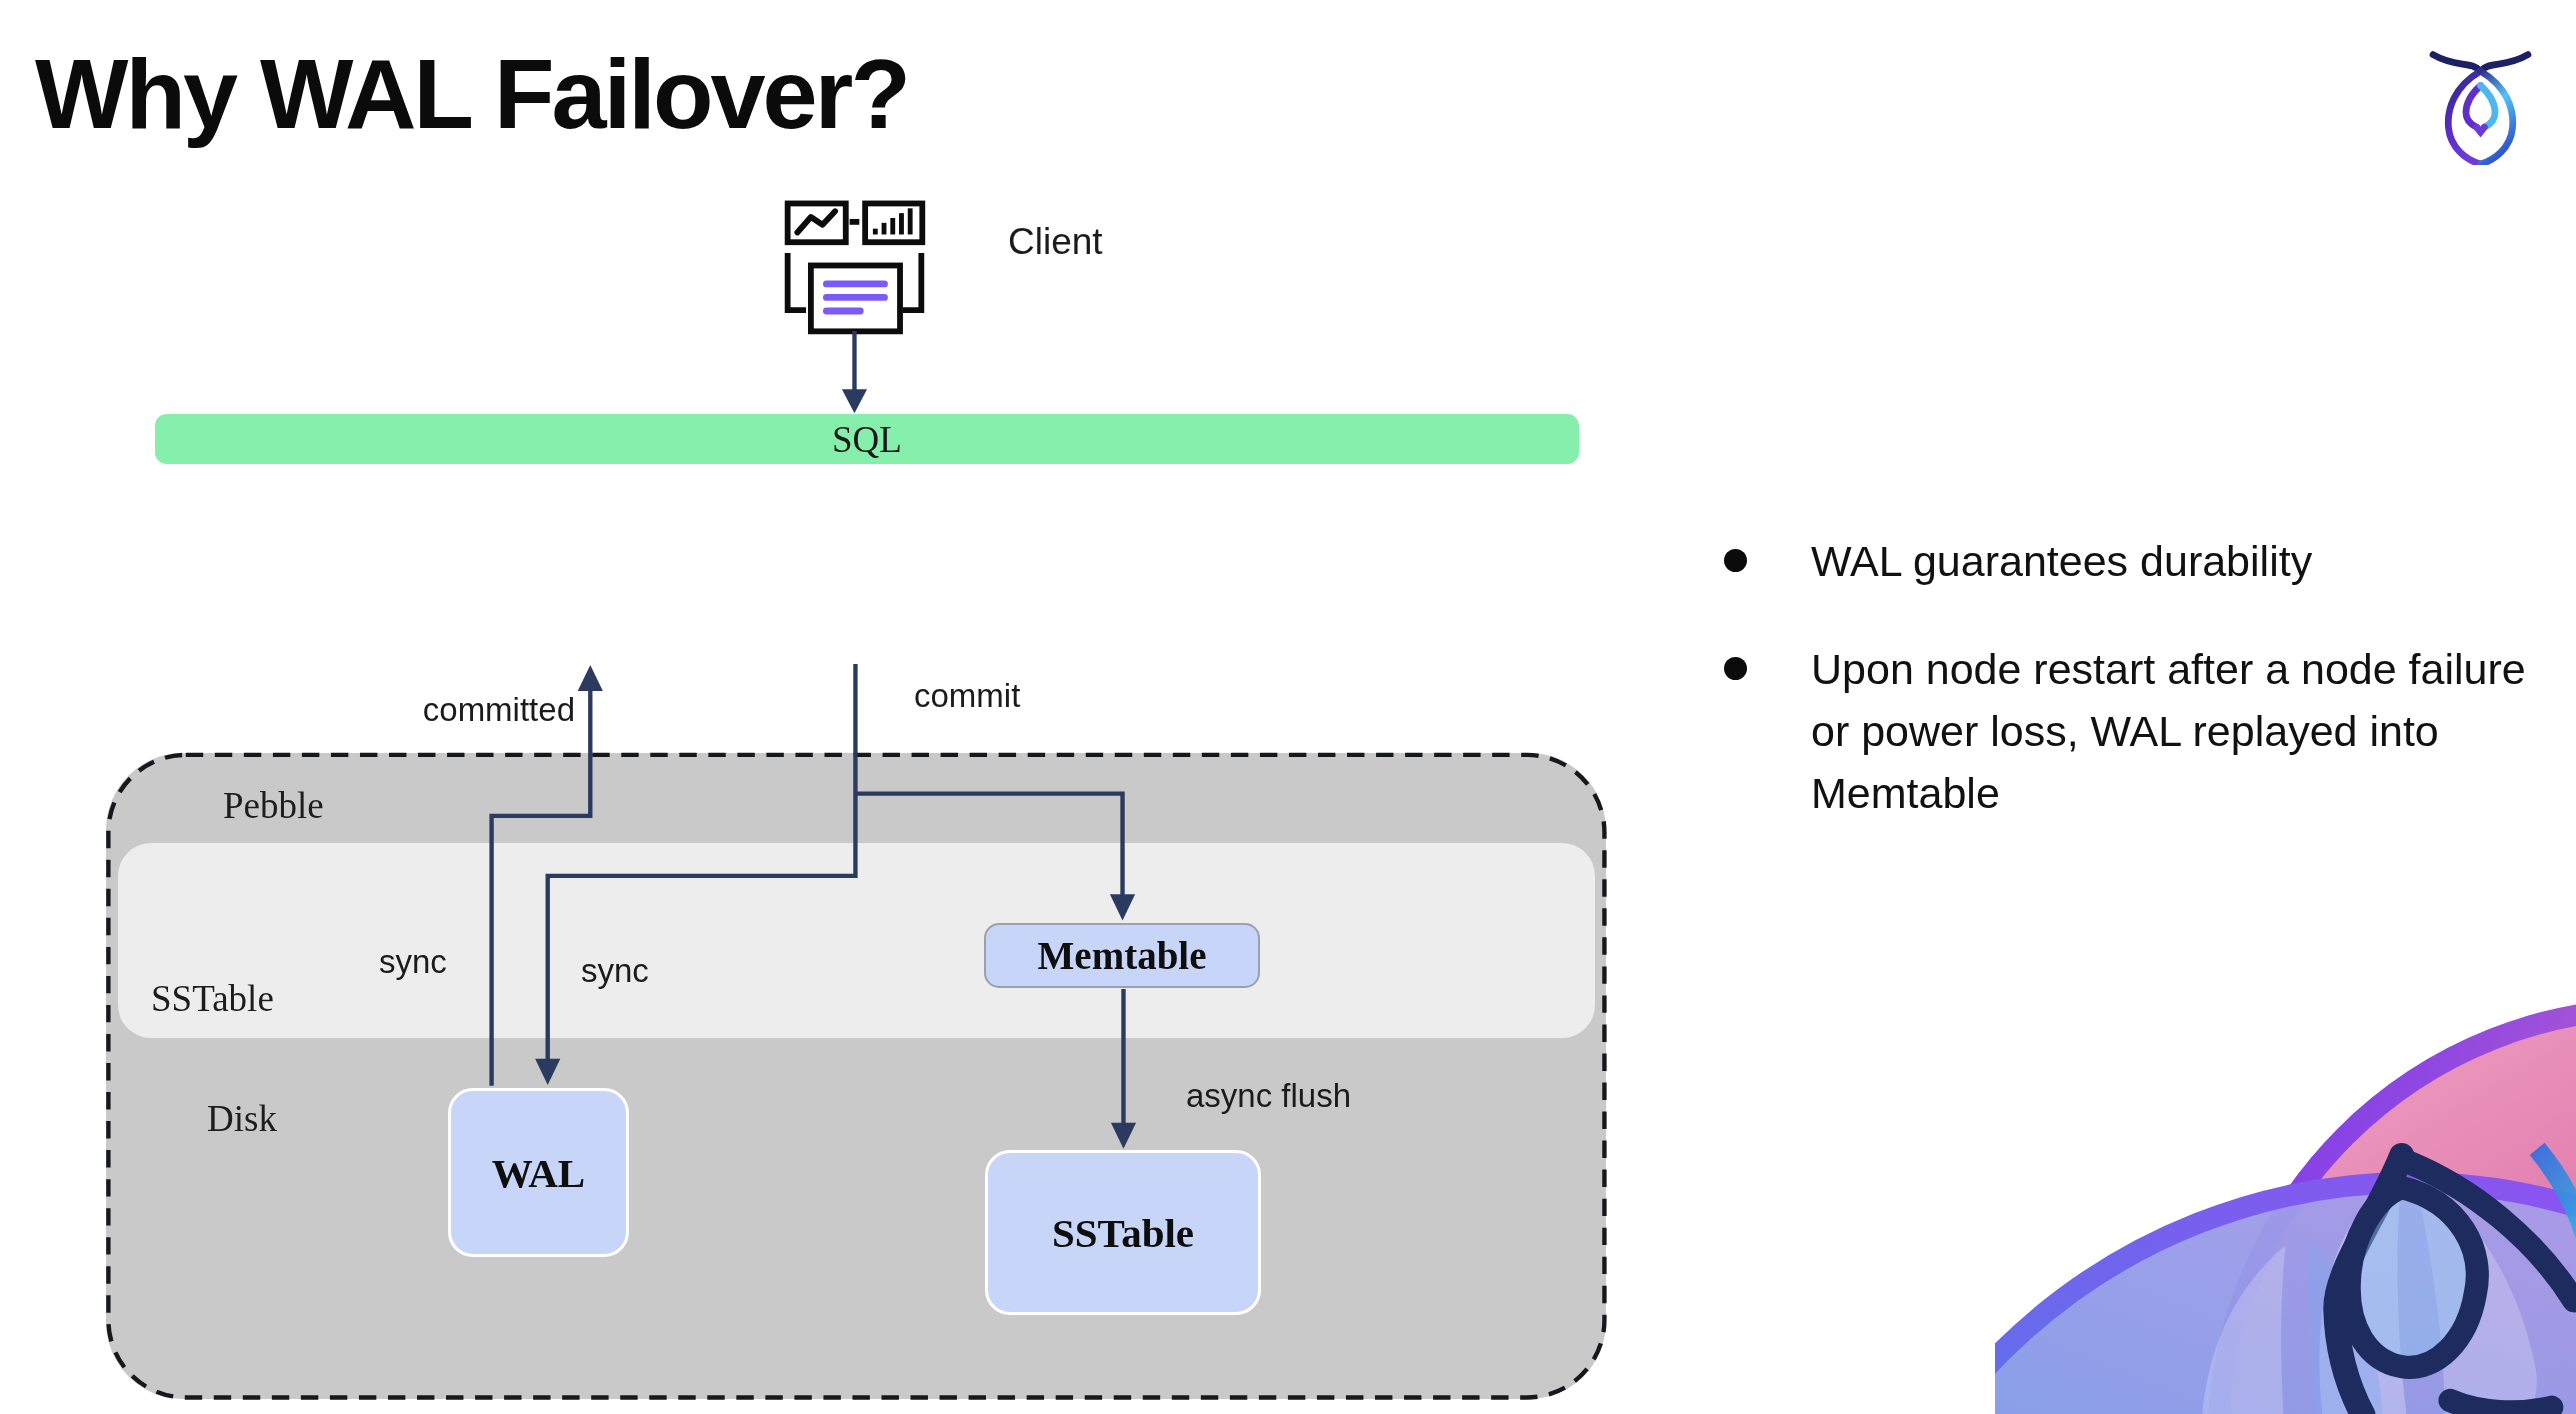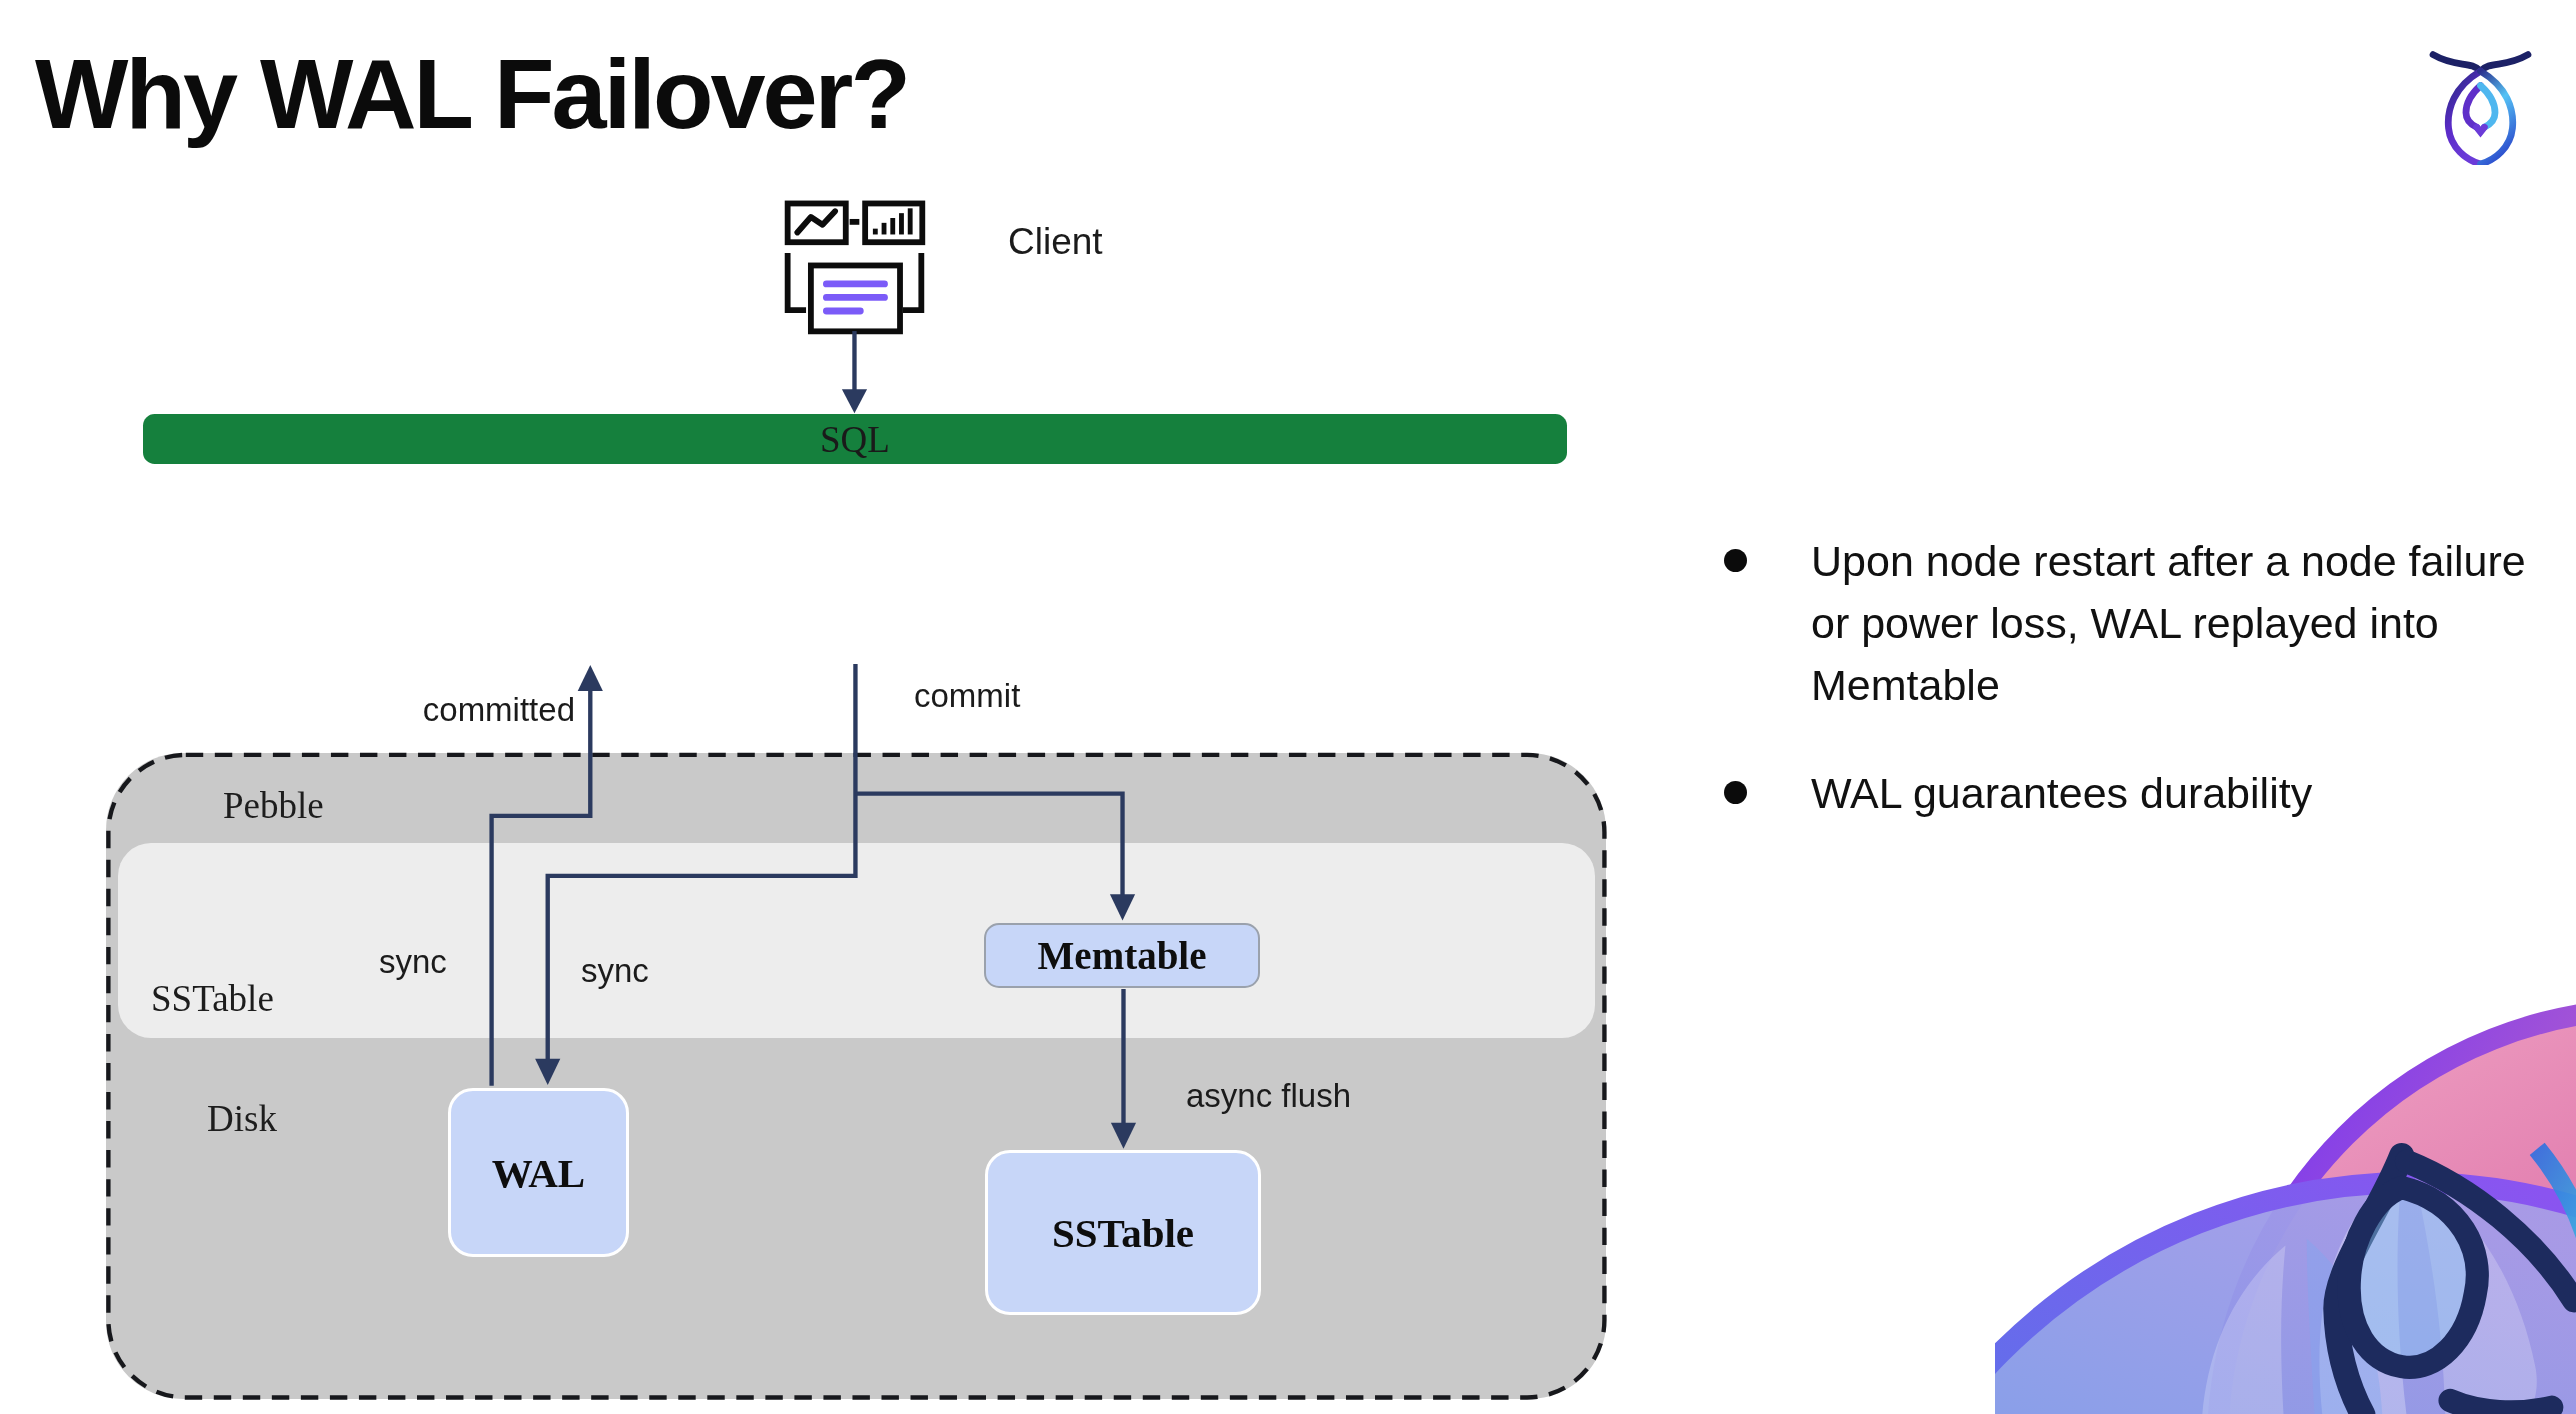--- a/index.html
+++ b/index.html
@@ -12,21 +12,21 @@
   #title{
     left:35px;top:37px;font-size:99px;font-weight:800;letter-spacing:-2.9px;
     color:#0b0b0b;white-space:nowrap;font-family:"Liberation Sans",sans-serif;
   }
   
   .layer-bar{
     left:143px;width:1424px;border-radius:11.6px;
     display:flex;align-items:center;justify-content:center;
     font-family:"Liberation Serif",serif;font-size:37px;color:#1a1a1a;
   }
-  #bar-sql{top:414px;height:50px;background:#15803d;}
+  #bar-sql{top:414px;height:50px;background:#86efac;margin-left:12px;}
   #bar-kv{top:505px;height:50px;background:#BCDDDE;}
   #bar-storage{top:578px;height:86px;background:#D6D1E6;}
   
   #pebble{left:106px;top:753px;width:1500px;height:646px;background:#C9C9C9;border-radius:77px;}
   #memory{left:118px;top:843px;width:1477px;height:195px;background:#EDEDED;border-radius:33px;}
   .region-label{font-family:"Liberation Serif",serif;font-size:37px;color:#1d1d1d;}
   #label-pebble{left:223px;top:784px;text-align:center;}
   #label-memory{left:151px;top:977px;}
   #label-disk{left:207px;top:1097px;}
   
@@ -163,25 +163,25 @@
 
   <div id="label-committed" class="abs edge-label">committed</div>
   <div id="label-commit" class="abs edge-label">commit</div>
   <div id="label-sync-1" class="abs edge-label">sync</div>
   <div id="label-sync-2" class="abs edge-label">sync</div>
   <div id="label-async" class="abs edge-label">async flush</div>
 
   <ul id="bullets" class="abs">
     <li>
       <span class="dot"></span>
-      <span>Upon node restart after a node failure or power loss, WAL replayed into Memtable</span>
+      <span>WAL guarantees durability</span>
     </li>
     <li>
       <span class="dot"></span>
-      <span>WAL guarantees durability</span>
+      <span>Upon node restart after a node failure or power loss, WAL replayed into Memtable</span>
     </li>
   </ul>
 
   <div id="flourish" class="abs">
     <svg width="581" height="455" viewBox="0 0 600 470" fill="none">
       <defs>
         <linearGradient id="gPink" x1="0.2" y1="0" x2="0.8" y2="1">
           <stop offset="0" stop-color="#ED9DC0"></stop>
             <stop offset="0.6" stop-color="#D4589B"></stop>
             <stop offset="1" stop-color="#B83A7C"></stop>

